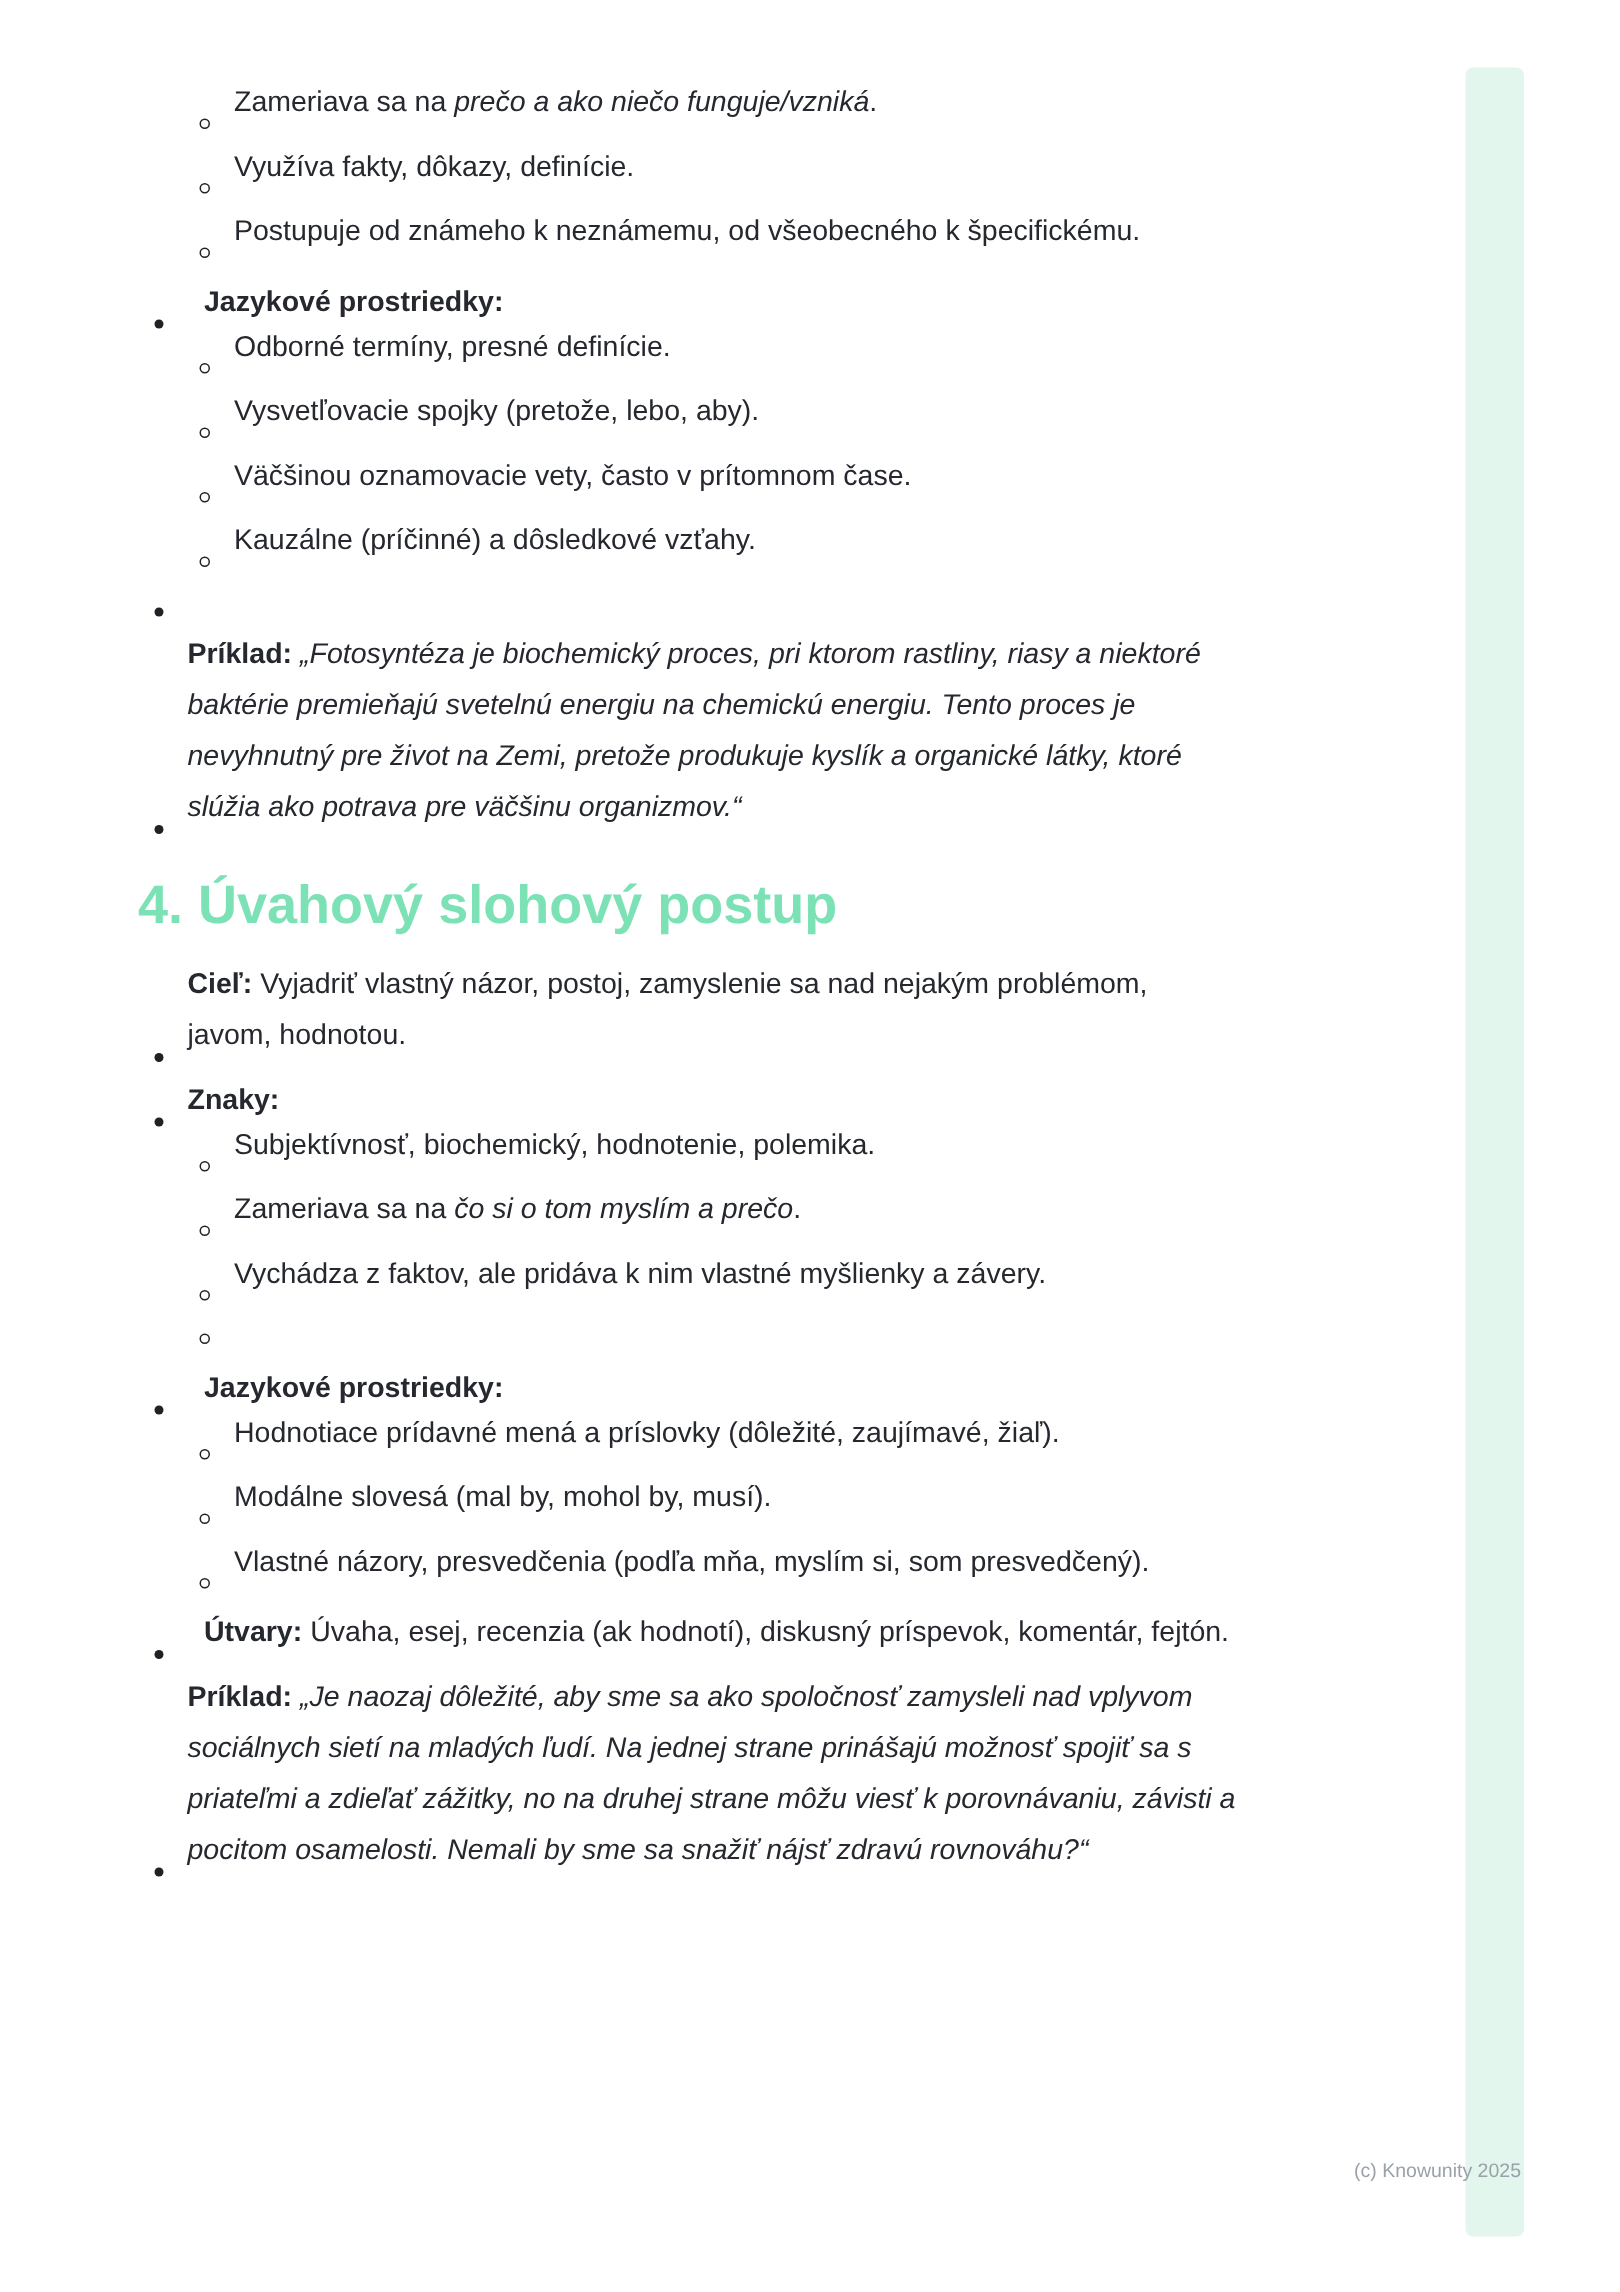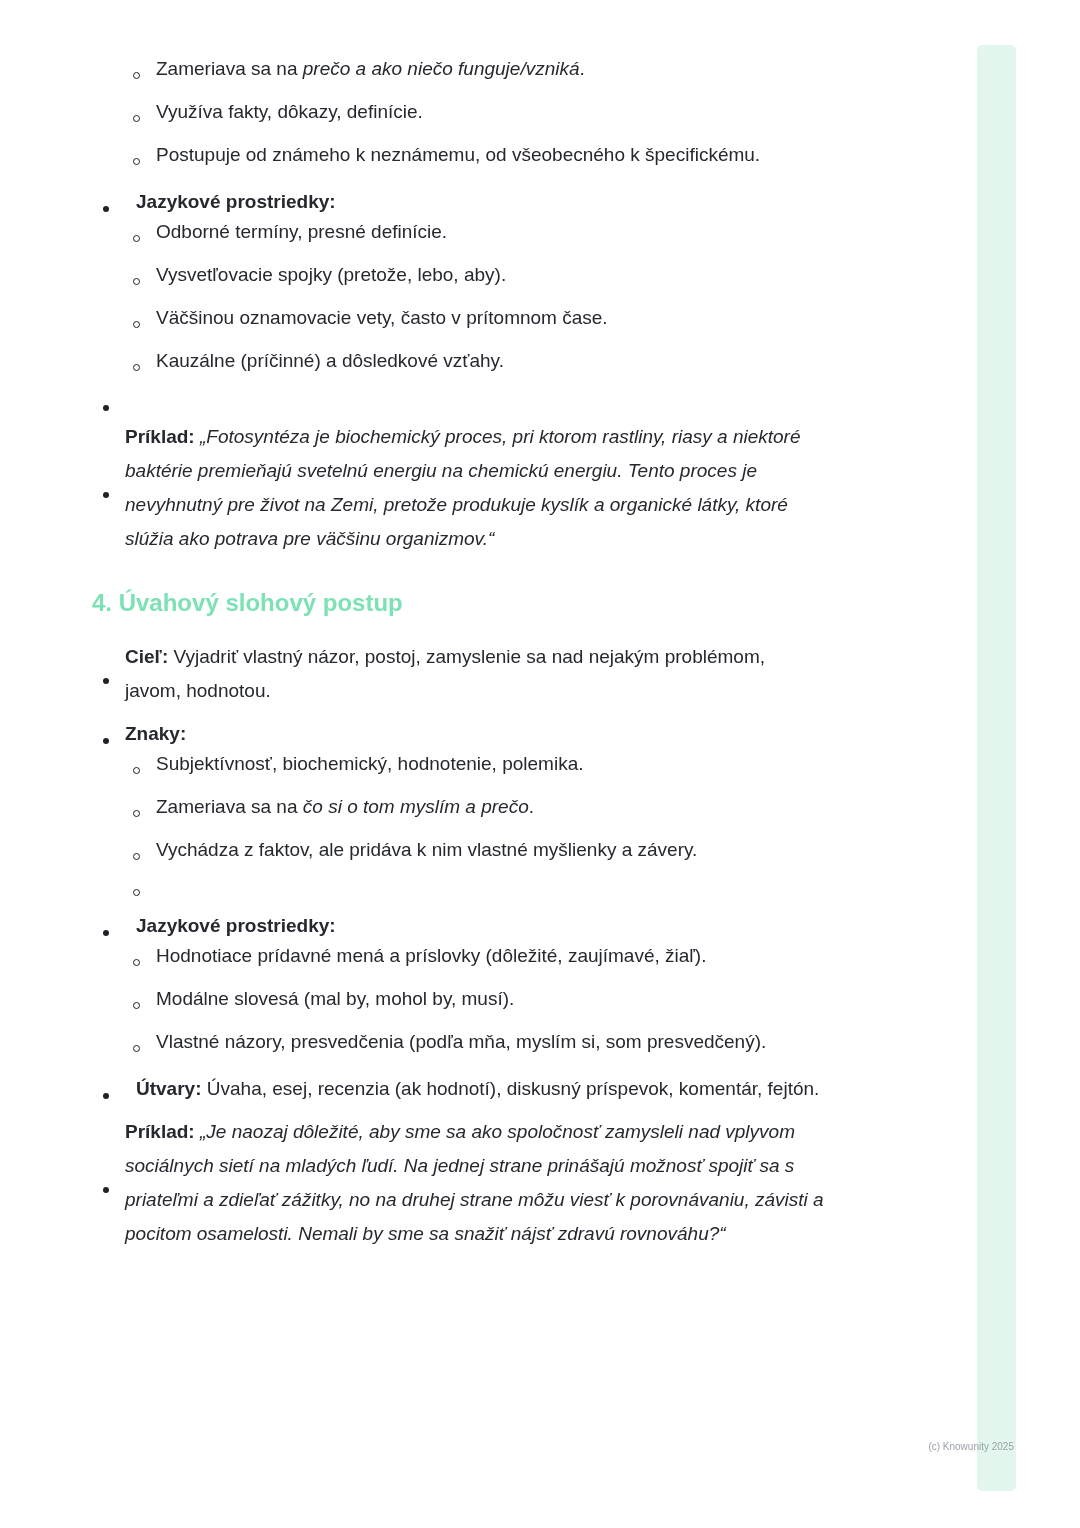--- a/index.html
+++ b/index.html
@@ -34,21 +34,21 @@
   .content{
     position:relative;
     margin-left:100px;
     padding-top:52px;
     width:860px;
     font-size:19px;
     line-height:34px;
   }
   .li{
     display:flex;
-    align-items:center;
+    align-items:flex-end;
     margin:0 0 9px 0;
   }
   .dot{
     flex:none;
     width:6px;height:6px;
     border-radius:50%;
     background:#1f2127;
     margin:14px 16px 0 3px;
   }
   .ring{
@@ -63,31 +63,31 @@
     max-width:700px;
   }
   .lbl{
     font-weight:700;
     margin-right:0.28em;
   }
   em{font-style:italic;}
   .mt-lg{margin-top:13px;gap:11px;}
   .lvl2.tight{margin-top:-13px;}
   .section-heading{
-    font-size:24px;
+    font-size:36px;
     line-height:38px;
     font-weight:700;
     color:var(--accent);
     margin:28px 0 18px -8px;
   }
   .footer{
     position:absolute;
     right:66px;
     bottom:75px;
-    font-size:10px;
+    font-size:13px;
     line-height:13px;
     color:var(--muted);
   }
 </style>
 </head>
 <body>
 
 <div class="page">
   <div class="accent-bar"></div>
 

